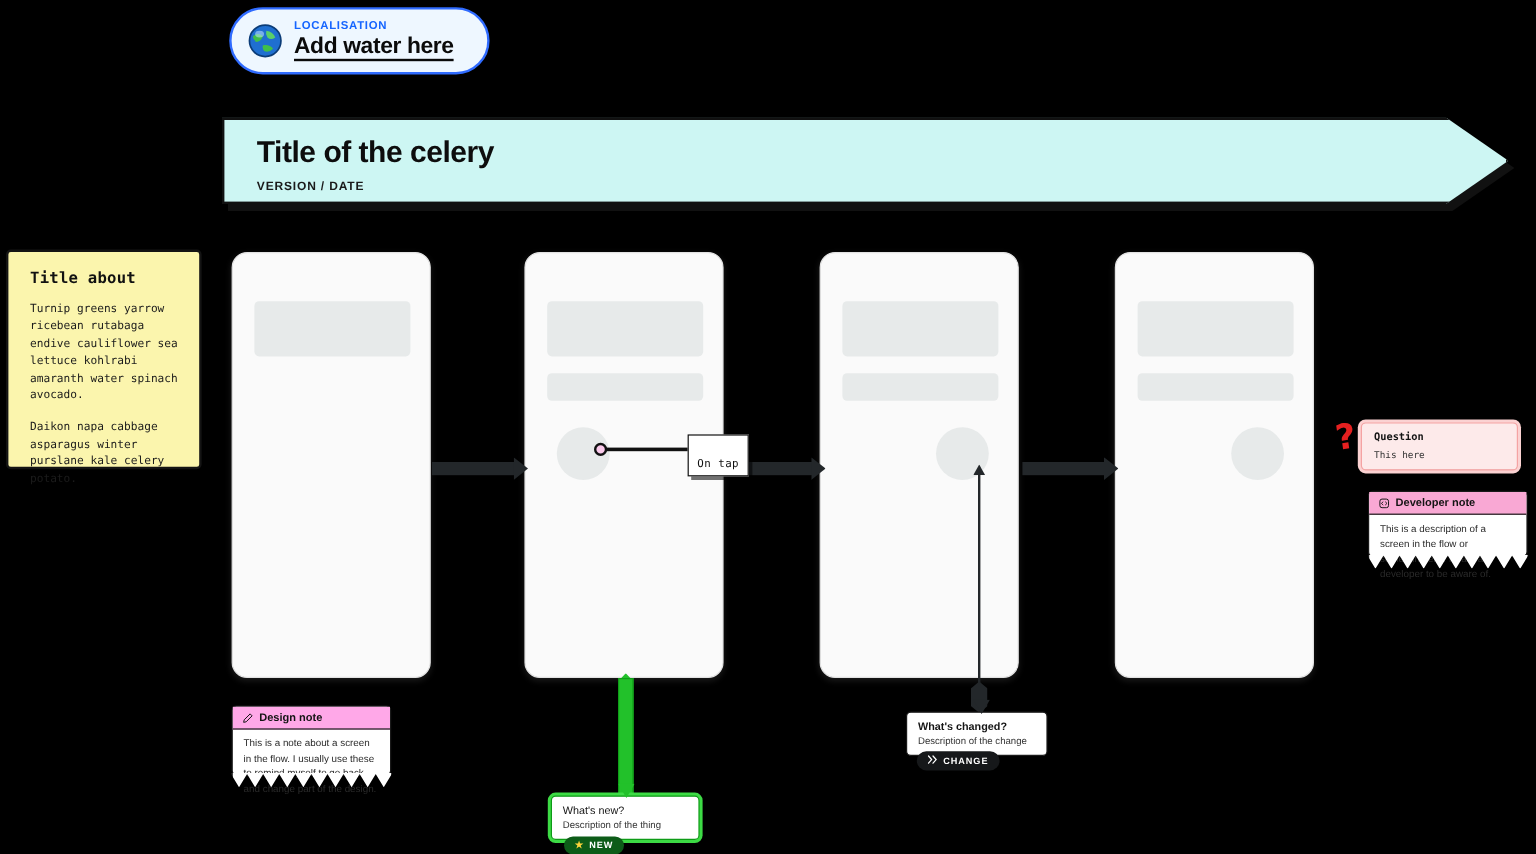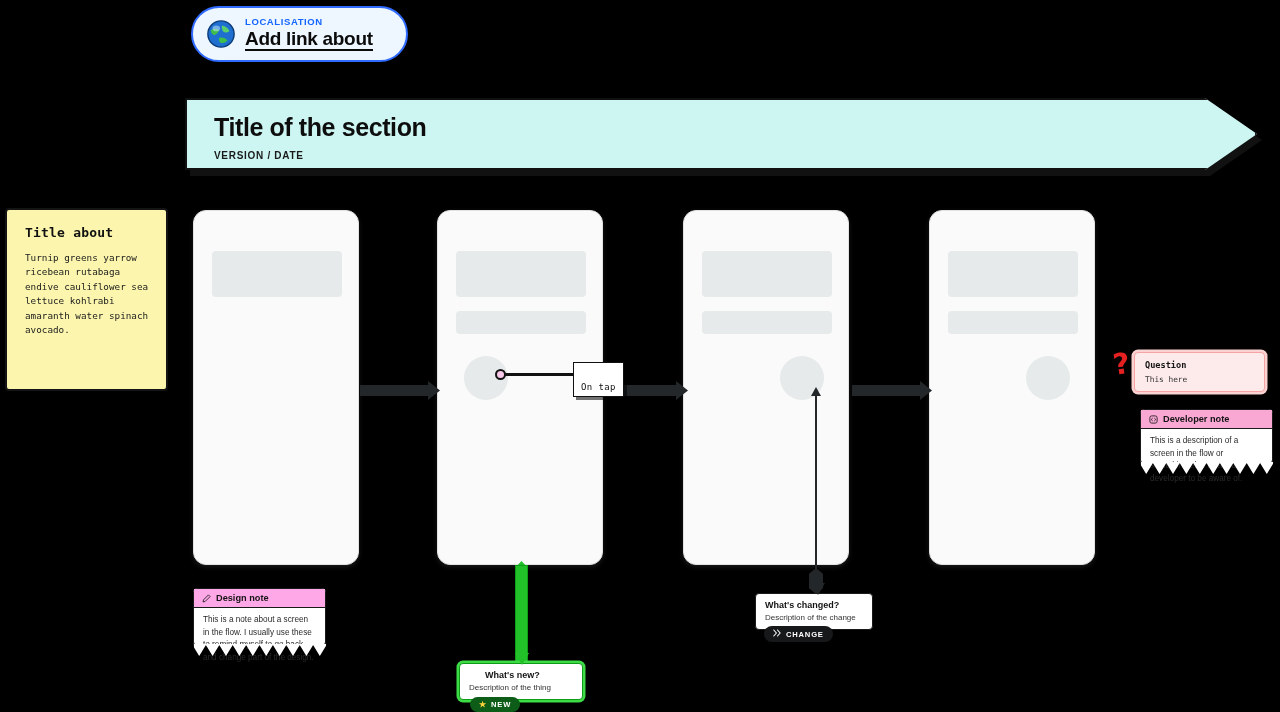--- a/index.html
+++ b/index.html
@@ -203,21 +203,21 @@
       5% 100%, 0 8%);
     z-index: -1;
   }
 
   
   #whats-new {
     left: 459px; top: 663px; width: 124px; height: 37px;
     border: 1.5px solid #0e9b17;
     box-shadow: 0 0 0 2.5px #3ddb45;
   }
-  #whats-new .nn-title { font-size: 9px; font-weight: bold; color: #141414; padding: 6px 25px 0; }
+  #whats-new .nn-title { font-size: 9px; font-weight: normal; color: #141414; padding: 6px 9px 0; }
   #whats-new .nn-desc  { font-size: 8px; color: #333; padding: 3px 9px 0; }
   .badge {
     position: absolute; left: 10px; bottom: -13px;
     display: flex; align-items: center; gap: 4px;
     padding: 3px 9px; border-radius: 10px;
     font-size: 7.6px; font-weight: bold; letter-spacing: .8px;
   }
   .badge-new { background: #0d5c18; color: #ffffff; }
   .badge-change { background: #16181a; color: #ffffff; left: 8px; }
   .tick {
@@ -271,35 +271,36 @@
       <svg viewBox="0 0 32 32" width="30" height="30">
         <circle cx="16" cy="16" r="14" fill="#1f6fd0" stroke="#0b3c77" stroke-width="1.5"></circle>
         <path d="M5 12 Q10 8 14 12 Q12 17 8 17 Q5 15 5 12 Z" fill="#3fbf4a"></path>
         <path d="M17 7 Q23 8 25 13 Q21 16 18 13 Q16 10 17 7 Z" fill="#5ad06a"></path>
         <path d="M14 20 Q20 19 23 23 Q19 27 15 25 Q13 22 14 20 Z" fill="#3fbf4a"></path>
         <ellipse cx="11" cy="10" rx="4" ry="3" fill="#bfe4ff" opacity="0.55"></ellipse>
       </svg>
     </span>
     <span class="loc-texts">
       <span class="loc-kicker">LOCALISATION</span>
-      <span class="loc-link">Add link about</span>
+      <span class="loc-link">Add water here</span>
     </span>
   </div>
 
   <div class="banner-wrap">
     <div class="banner-shadow"></div>
     <div class="banner">
-      <div class="banner-title">Title of the section</div>
+      <div class="banner-title">Title of the celery</div>
       <div class="banner-sub">VERSION / DATE</div>
     </div>
   </div>
 
   <div class="sticky">
     <h3>Title about</h3>
     <p>Turnip greens yarrow ricebean rutabaga endive cauliflower sea lettuce kohlrabi amaranth water spinach avocado.</p>
+    <p>Daikon napa cabbage asparagus winter purslane kale celery potato.</p>
   </div>
 
   <div class="screen" id="screen1">
     <div class="ph-block ph-hero"></div>
   </div>
 
   <div class="screen" id="screen2">
     <div class="ph-block ph-hero"></div>
     <div class="ph-block ph-bar"></div>
     <div class="ph-circle circ-left"></div>

